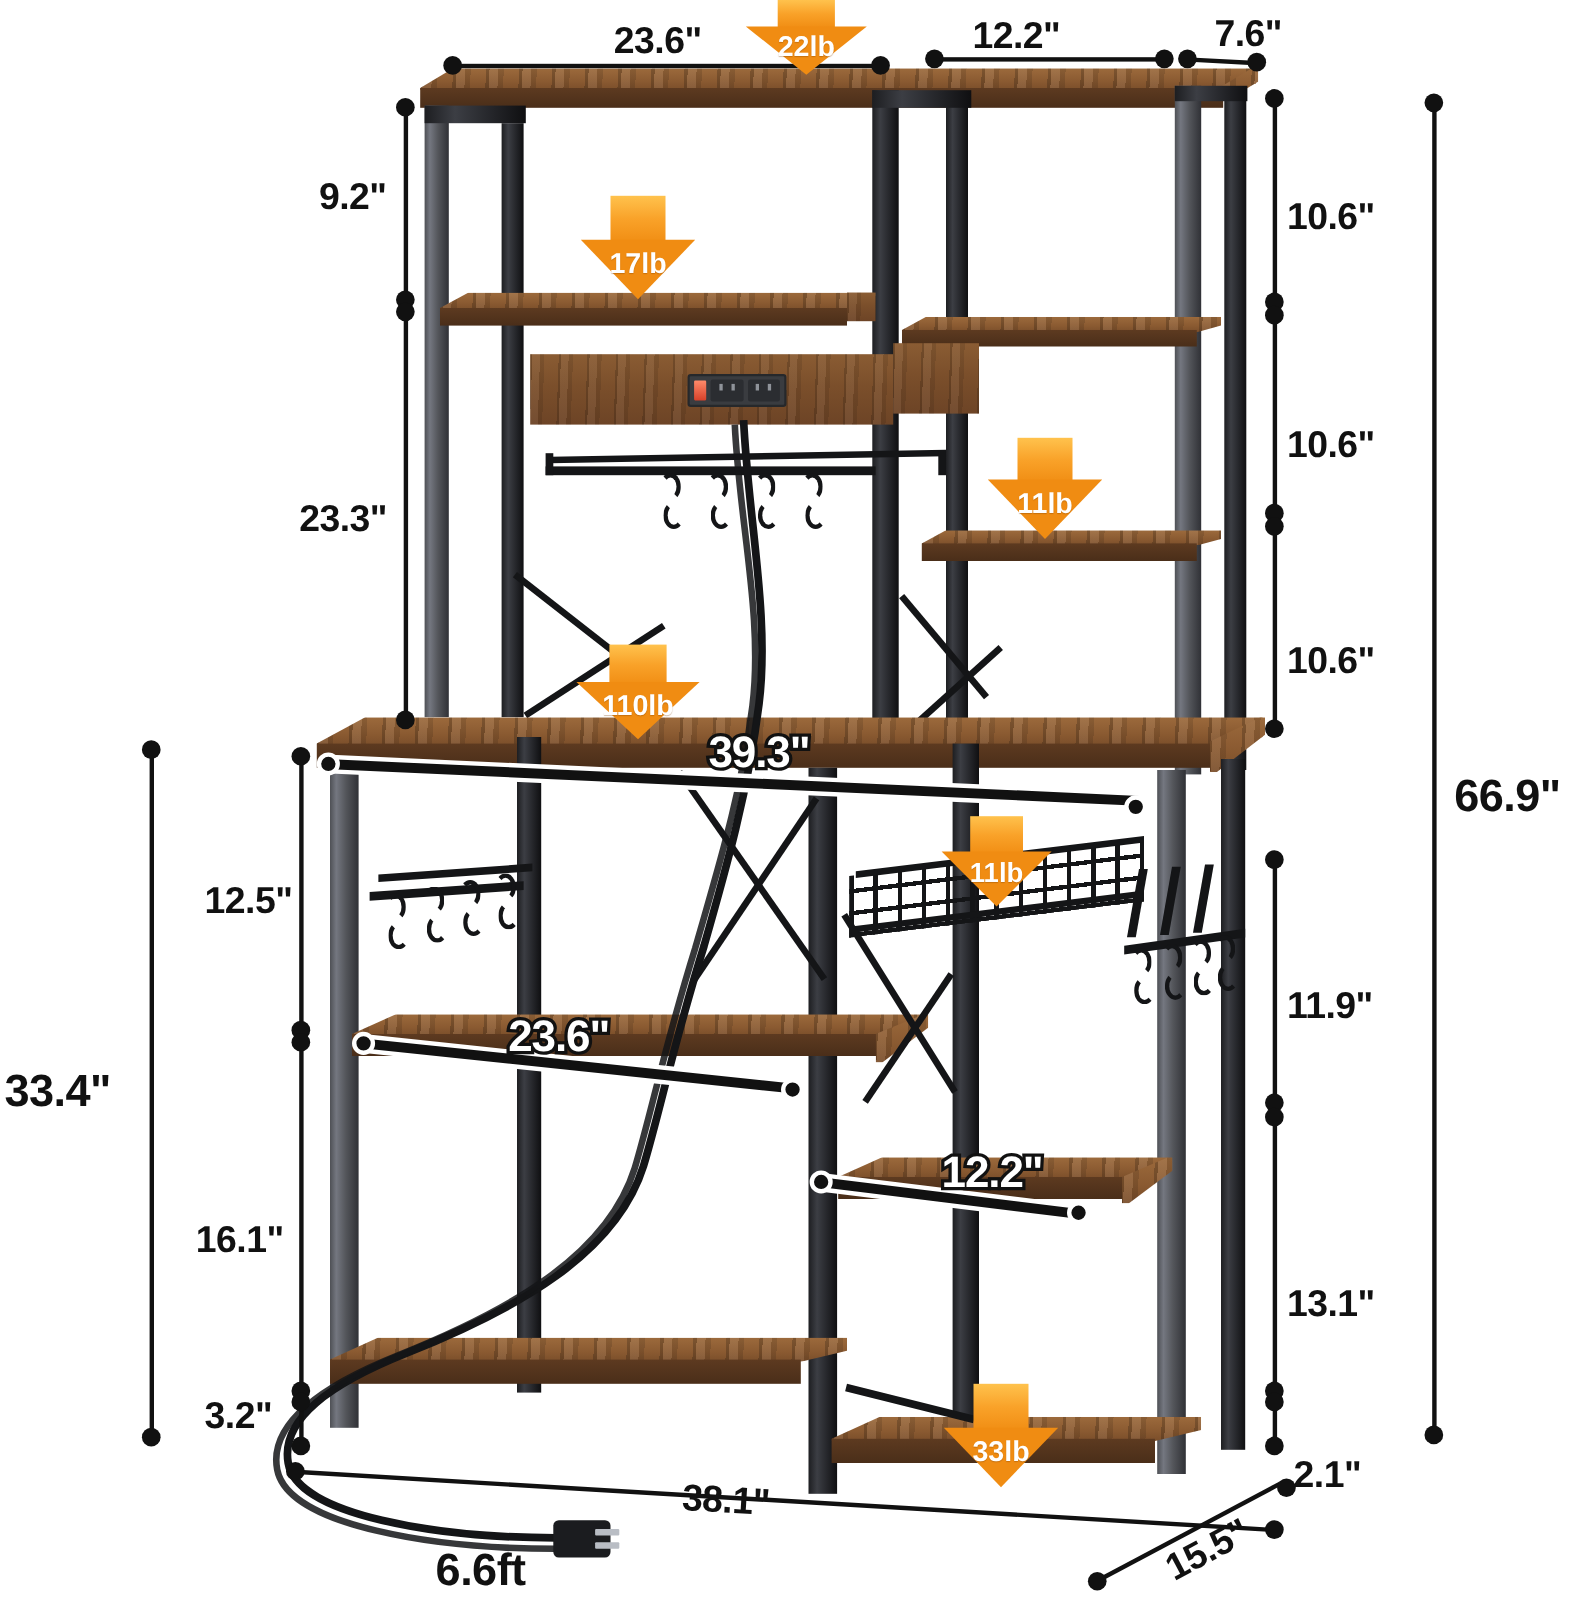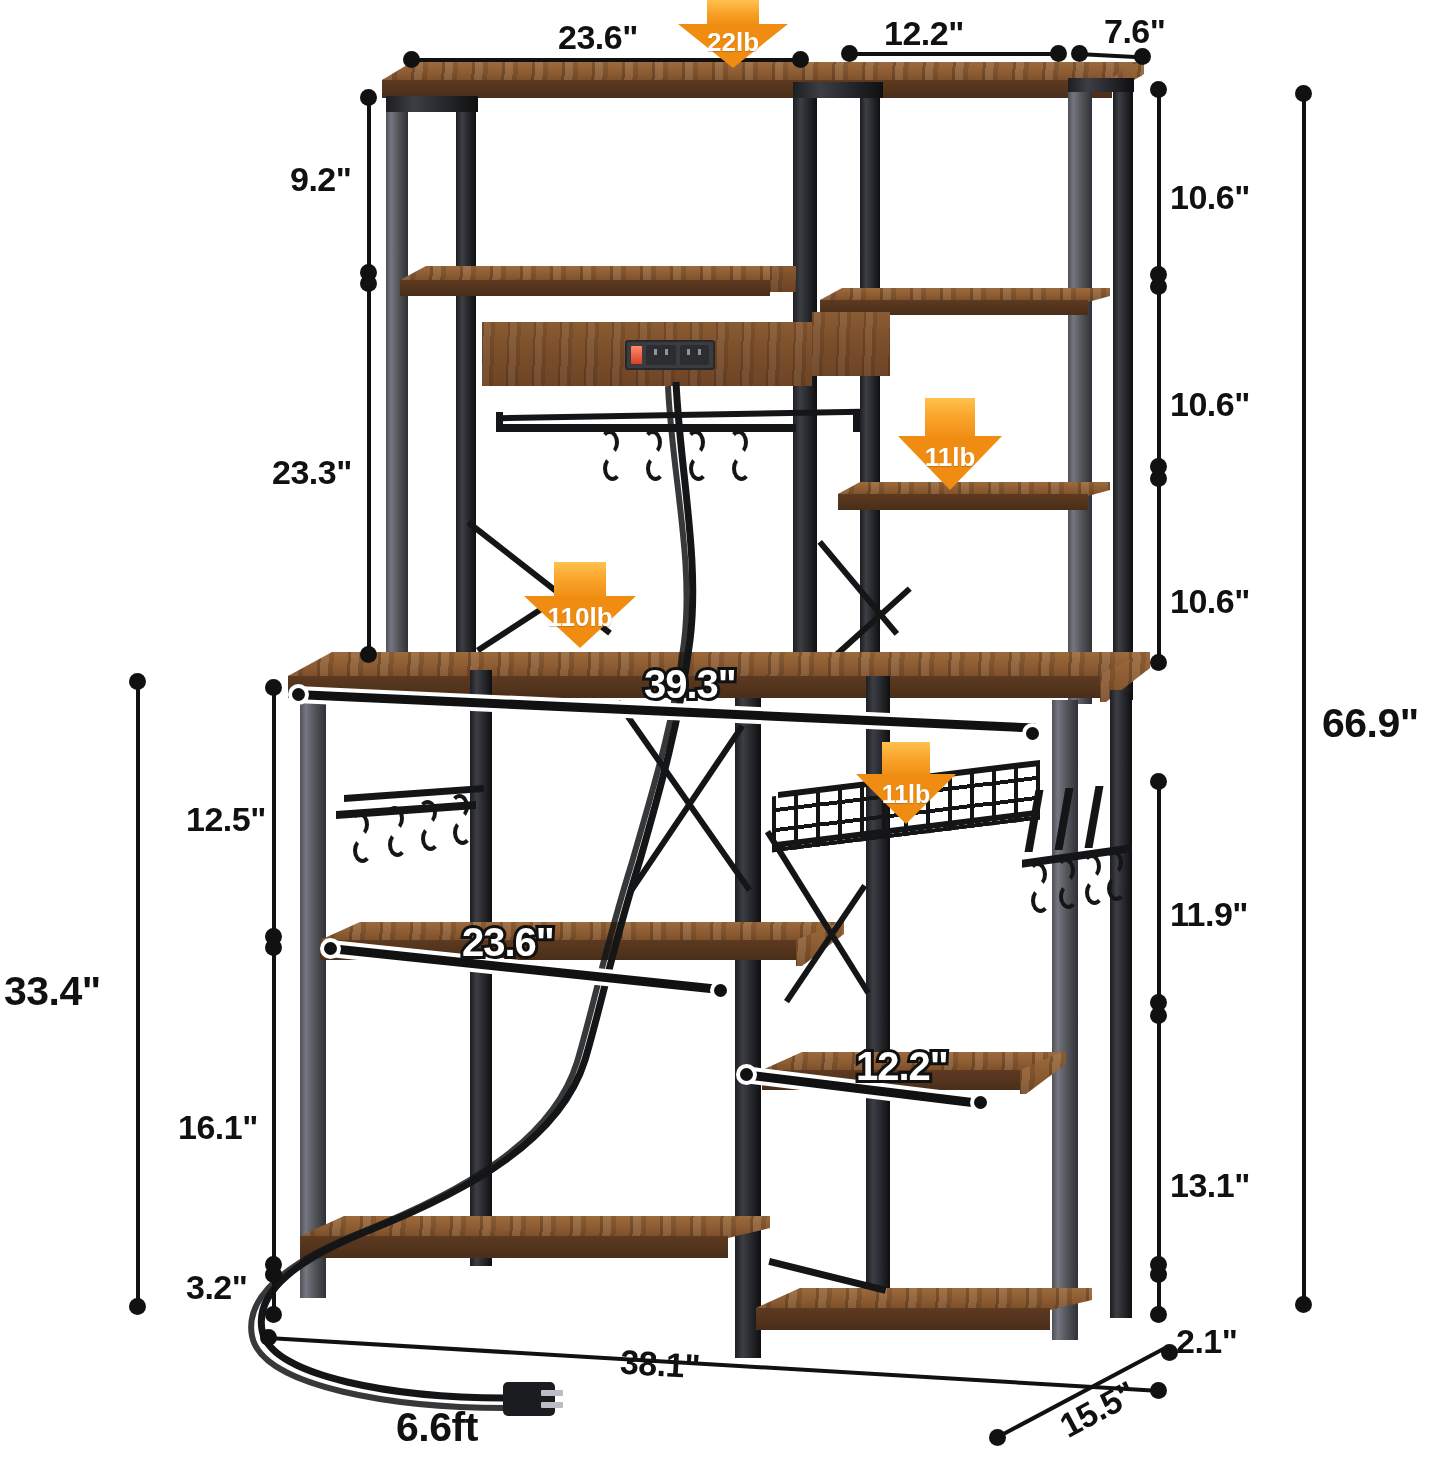--- a/index.html
+++ b/index.html
@@ -318,34 +318,44 @@
   <div class="dim mid" style="left:1058px;top:1390px;transform:rotate(-28deg);">15.5"</div>
 
   <div class="dim big" style="left:396px;top:1404px;">6.6ft</div>
 
   <div class="larr" style="left:678px;top:0px;width:110px;height:70px;">
     <div class="shaft" style="top:0;width:52px;height:26px;"></div>
     <div class="head" style="top:24px;border-left-width:55px;border-right-width:55px;border-top-width:44px;"></div>
     <div class="lab" style="top:27px;font-size:26px;">22lb</div>
   </div>
 
+  <div class="larr" style="left:528px;top:178px;width:104px;height:96px;">
+    <div class="shaft" style="top:0;width:50px;height:44px;"></div>
+    <div class="head" style="top:40px;border-left-width:52px;border-right-width:52px;border-top-width:54px;"></div>
+    <div class="lab" style="top:46px;font-size:26px;">17lb</div>
+  </div>
 
   <div class="larr" style="left:898px;top:398px;width:104px;height:94px;">
     <div class="shaft" style="top:0;width:50px;height:42px;"></div>
     <div class="head" style="top:38px;border-left-width:52px;border-right-width:52px;border-top-width:54px;"></div>
     <div class="lab" style="top:44px;font-size:26px;">11lb</div>
   </div>
 
-  <div class="larr" style="left:524px;top:562px;width:112px;height:90px;">
+  <div class="larr" style="left:524px;top:586px;width:112px;height:90px;">
     <div class="shaft" style="top:0;width:52px;height:38px;"></div>
     <div class="head" style="top:34px;border-left-width:56px;border-right-width:56px;border-top-width:52px;"></div>
     <div class="lab" style="top:40px;font-size:26px;">110lb</div>
   </div>
 
   <div class="larr" style="left:856px;top:742px;width:100px;height:86px;">
     <div class="shaft" style="top:0;width:48px;height:36px;"></div>
     <div class="head" style="top:32px;border-left-width:50px;border-right-width:50px;border-top-width:50px;"></div>
     <div class="lab" style="top:38px;font-size:25px;">11lb</div>
   </div>
 
 
+  <div class="larr" style="left:858px;top:1258px;width:104px;height:96px;">
+    <div class="shaft" style="top:0;width:50px;height:44px;"></div>
+    <div class="head" style="top:40px;border-left-width:52px;border-right-width:52px;border-top-width:54px;"></div>
+    <div class="lab" style="top:46px;font-size:26px;">33lb</div>
+  </div>
 
 </div>
 
 </body></html>

